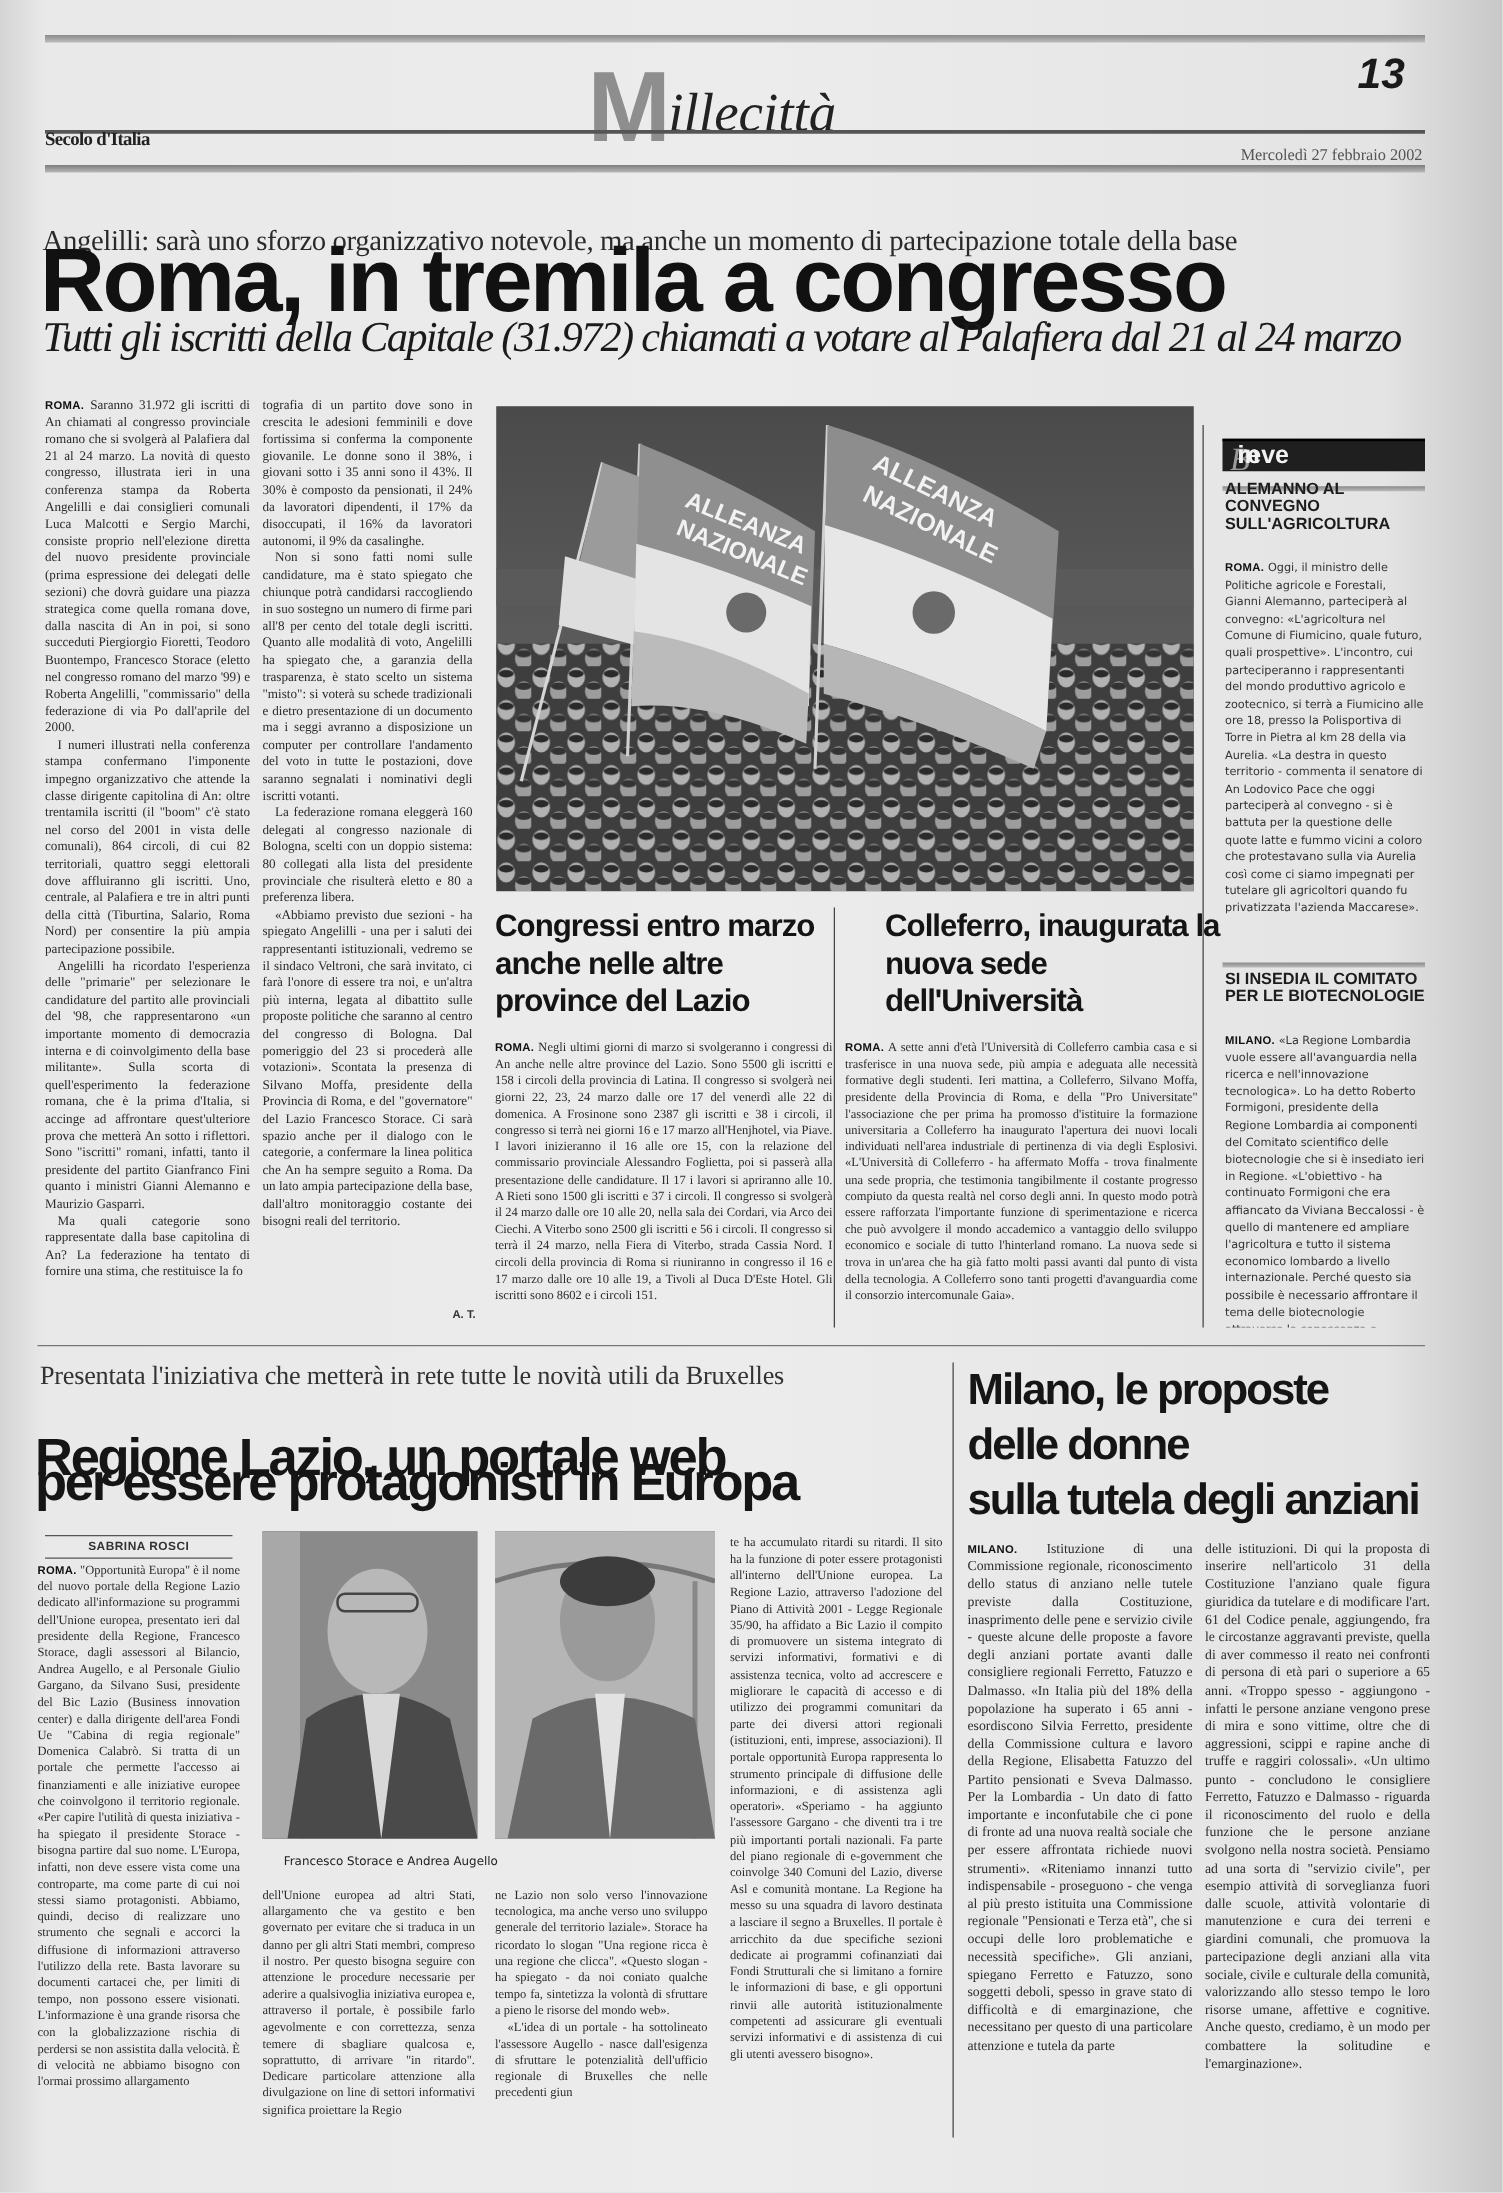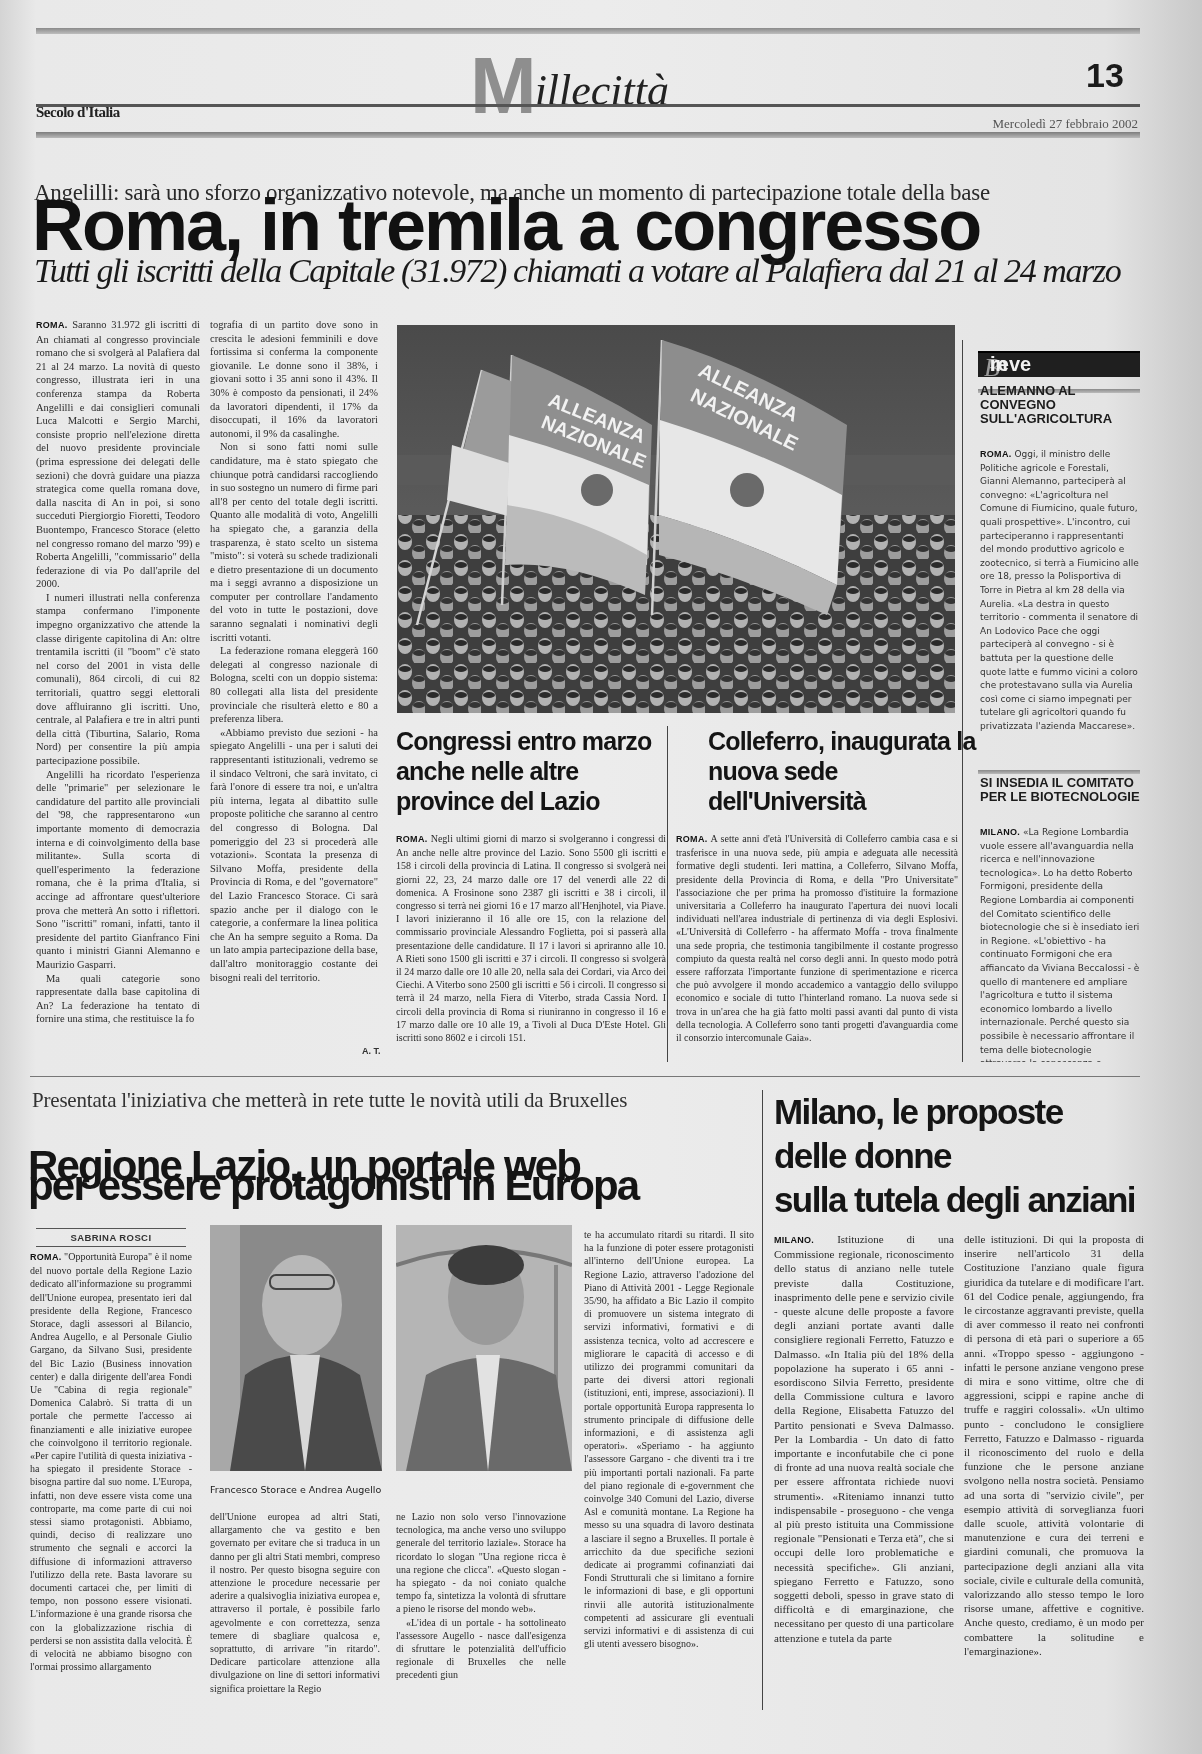--- a/index.html
+++ b/index.html
@@ -11,21 +11,21 @@
     position:relative;
   }
   .page { position:absolute; left:0; top:0; width:1202px; height:1754px;
     background:linear-gradient(90deg,#d4d4d4 0%,#e9e9e9 3%,#ececec 50%,#e4e4e4 92%,#c8c8c8 100%); }
   .abs { position:absolute; }
 
   
   .rule-top { left:36px; top:28px; width:1104px; height:6px; background:linear-gradient(#8a8a8a,#bdbdbd); }
   .section-title { left:470px; top:40px; font-family:"Liberation Serif",serif; font-style:italic; font-size:44px; color:#222; white-space:nowrap; }
   .section-title .big-m { font-family:"Liberation Sans",sans-serif; font-weight:bold; font-style:normal; font-size:80px; color:#8e8e8e; letter-spacing:-2px; vertical-align:-8px; }
-  .page-num { left:1086px; top:56px; font-family:"Liberation Sans",sans-serif; font-weight:bold; font-size:34px; color:#1a1a1a; }
+  .page-num { left:1086px; top:40px; font-family:"Liberation Sans",sans-serif; font-weight:bold; font-size:34px; color:#1a1a1a;font-style:italic; }
   .rule-mid { left:36px; top:104px; width:1104px; height:3px; background:#555; }
   .paper-name { left:36px; top:104px; font-size:15px; font-weight:bold; color:#222; letter-spacing:-0.5px; }
   .date-line { left:870px; top:116px; width:268px; text-align:right; font-size:13px; color:#555; }
   .rule-low { left:36px; top:132px; width:1104px; height:6px; background:linear-gradient(#7d7d7d,#b9b9b9); }
 
   
   .kicker { left:34px; top:180px; font-size:23px; color:#2a2a2a; white-space:nowrap; letter-spacing:-0.3px; }
   .headline { left:32px; top:184px; font-family:"Liberation Sans",sans-serif; font-weight:bold; font-size:72px; color:#111; white-space:nowrap; letter-spacing:-2px; }
   .subhead { left:34px; top:252px; font-style:italic; font-size:34px; color:#1a1a1a; white-space:nowrap; letter-spacing:-1.4px;text-align:center; }
 
@@ -175,21 +175,21 @@
     <svg width="176" height="246">
       <rect width="176" height="246" fill="#b5b5b5"></rect>
       <path d="M0 40 Q88 10 176 40" stroke="#777" stroke-width="4" fill="none"></path>
       <line x1="160" y1="40" x2="160" y2="246" stroke="#888" stroke-width="4"></line>
       <ellipse cx="90" cy="72" rx="38" ry="48" fill="#9a9a9a"></ellipse>
       <ellipse cx="90" cy="40" rx="38" ry="20" fill="#3c3c3c"></ellipse>
       <path d="M10 246 L30 150 Q90 115 160 150 L176 246 Z" fill="#6a6a6a"></path>
       <path d="M80 130 L92 246 L104 130 Z" fill="#e2e2e2"></path>
     </svg>
   </div>
-  <div class="abs caption" style="left:210px;top:1484px;">Francesco Storace e Andrea Augello</div>
+  <div class="abs caption" style="left:227px;top:1484px;">Francesco Storace e Andrea Augello</div>
 
   <div class="abs col" style="left:210px;top:1510px;width:170px;height:208px;font-size:10px;line-height:13.2px;">
     <p class="first">dell'Unione europea ad altri Stati, allargamento che va gestito e ben governato per evitare che si traduca in un danno per gli altri Stati membri, compreso il nostro. Per questo bisogna seguire con attenzione le procedure necessarie per aderire a qualsivoglia iniziativa europea e, attraverso il portale, è possibile farlo agevolmente e con correttezza, senza temere di sbagliare qualcosa e, soprattutto, di arrivare "in ritardo". Dedicare particolare attenzione alla divulgazione on line di settori informativi significa proiettare la Regio</p>
   </div>
   <div class="abs col" style="left:396px;top:1510px;width:170px;height:208px;font-size:10px;line-height:13.2px;">
     <p class="first">ne Lazio non solo verso l'innovazione tecnologica, ma anche verso uno sviluppo generale del territorio laziale». Storace ha ricordato lo slogan "Una regione ricca è una regione che clicca". «Questo slogan - ha spiegato - da noi coniato qualche tempo fa, sintetizza la volontà di sfruttare a pieno le risorse del mondo web».</p>
     <p>«L'idea di un portale - ha sottolineato l'assessore Augello - nasce dall'esigenza di sfruttare le potenzialità dell'ufficio regionale di Bruxelles che nelle precedenti giun</p>
   </div>
   <div class="abs col" style="left:584px;top:1228px;width:170px;height:490px;font-size:10px;line-height:13.2px;">
     <p class="first">te ha accumulato ritardi su ritardi. Il sito ha la funzione di poter essere protagonisti all'interno dell'Unione europea. La Regione Lazio, attraverso l'adozione del Piano di Attività 2001 - Legge Regionale 35/90, ha affidato a Bic Lazio il compito di promuovere un sistema integrato di servizi informativi, formativi e di assistenza tecnica, volto ad accrescere e migliorare le capacità di accesso e di utilizzo dei programmi comunitari da parte dei diversi attori regionali (istituzioni, enti, imprese, associazioni). Il portale opportunità Europa rappresenta lo strumento principale di diffusione delle informazioni, e di assistenza agli operatori». «Speriamo - ha aggiunto l'assessore Gargano - che diventi tra i tre più importanti portali nazionali. Fa parte del piano regionale di e-government che coinvolge 340 Comuni del Lazio, diverse Asl e comunità montane. La Regione ha messo su una squadra di lavoro destinata a lasciare il segno a Bruxelles. Il portale è arricchito da due specifiche sezioni dedicate ai programmi cofinanziati dai Fondi Strutturali che si limitano a fornire le informazioni di base, e gli opportuni rinvii alle autorità istituzionalmente competenti ad assicurare gli eventuali servizi informativi e di assistenza di cui gli utenti avessero bisogno».</p>

